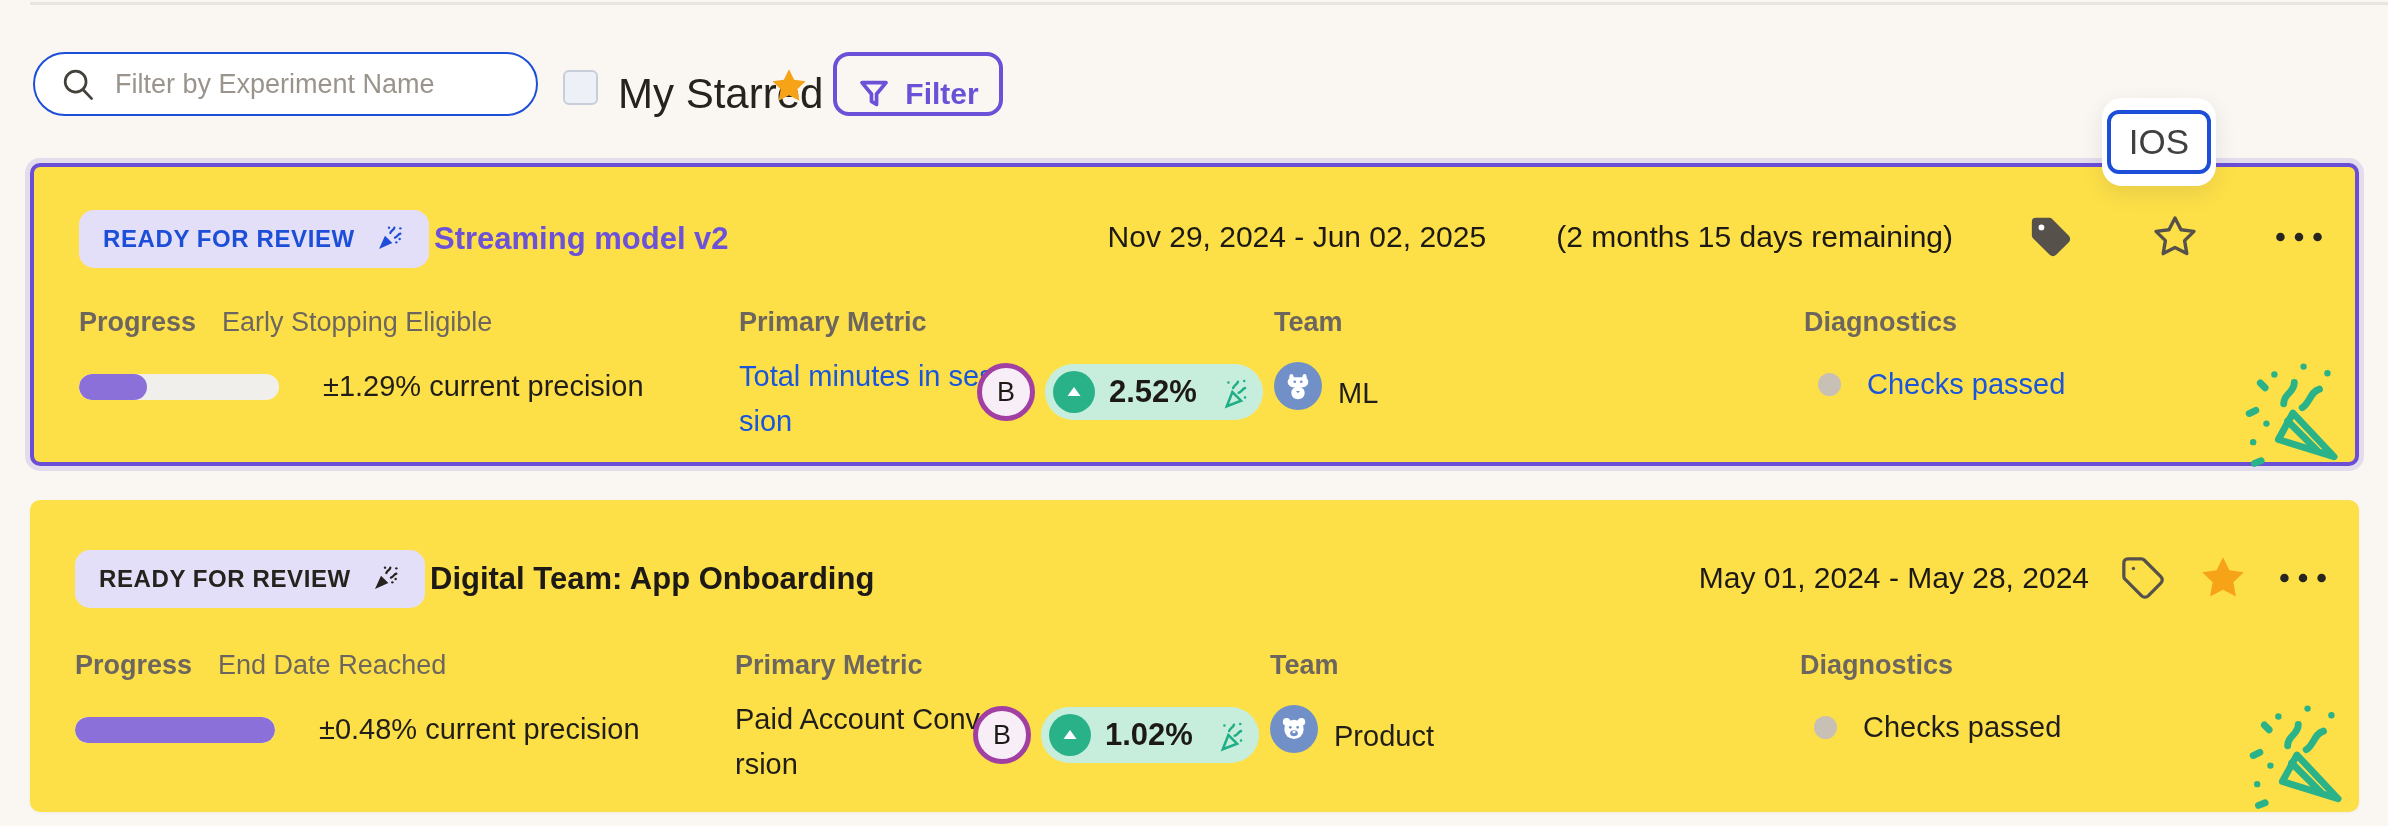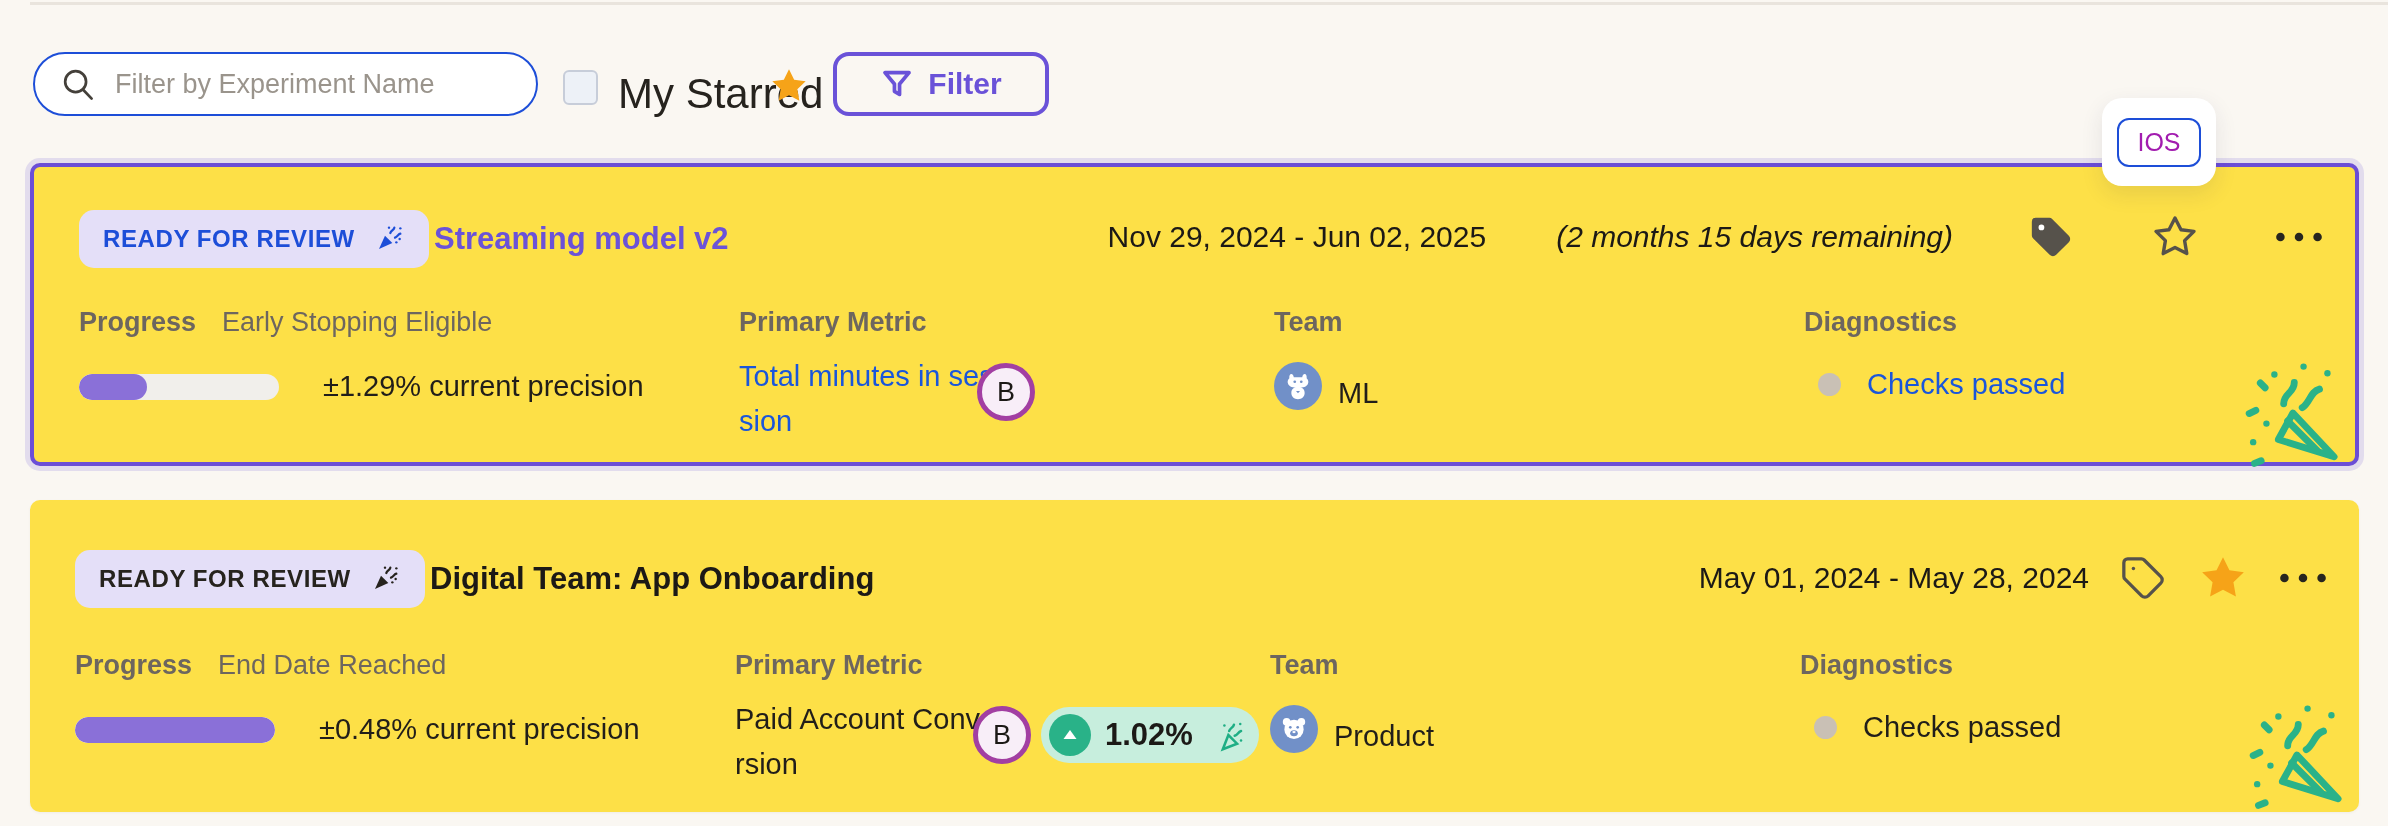--- a/index.html
+++ b/index.html
@@ -14,48 +14,48 @@
      border-radius:33px;background:#fff;padding:0 24px 0 80px;font-family:"Liberation Sans",sans-serif;
      font-size:27px;color:#211e1a;outline:none;}
   .searchbox input::placeholder{color:#9a948c;}
   .search-icon{position:absolute;left:26px;top:13px;width:38px;height:38px;pointer-events:none;}
 
   .starred-checkbox{position:absolute;left:563px;top:70px;width:35px;height:35px;appearance:none;
      -webkit-appearance:none;border:2px solid #c7cdd9;border-radius:6px;background:#edf1f7;margin:0;cursor:pointer;}
   .starred-label{position:absolute;left:618px;top:70px;font-size:42px;color:#26231e;cursor:pointer;}
   .star-inline{position:absolute;left:769px;top:66px;width:40px;height:40px;}
 
-  .filter-btn{position:absolute;left:833px;top:52px;width:216px;height:64px;border:4px solid #6a52d8;
-     border-radius:16px;background:transparent;display:flex;align-items:center;justify-content:center;
+  .filter-btn{position:absolute;left:833px;top:52px;width:170px;height:64px;border:4px solid #6a52d8;
+     border-radius:16px;background:transparent;display:flex;align-items:flex-end;justify-content:center;
      gap:14px;color:#6a52d8;font-weight:bold;font-size:30px;font-family:"Liberation Sans",sans-serif;cursor:pointer;box-sizing:border-box;}
 
   .ios-tooltip{position:absolute;left:2102px;top:98px;width:114px;height:88px;background:#fff;border-radius:20px;
      box-shadow:0 8px 22px rgba(40,35,80,.10);display:flex;align-items:center;justify-content:center;z-index:6;}
-  .ios-chip{border:2px solid #1d4ed8;border-radius:12px;padding:8px 18px;font-size:25px;color:#a21caf;}
+  .ios-chip{border:4px solid #1d4ed8;border-radius:12px;padding:8px 18px;font-size:35px;color:#404040;}
 
   
   .card{position:absolute;left:30px;width:2329px;background:#fde047;border-radius:10px;box-sizing:border-box;}
   .card1{top:163px;height:303px;border:4px solid #6b4ed6;box-shadow:0 0 0 5px rgba(107,78,214,.16);}
   .card2{top:500px;height:312px;box-shadow:0 1px 3px rgba(60,50,30,.05);}
 
   .badge{position:absolute;left:45px;top:43px;height:58px;padding:0 24px;background:#e4dff8;border-radius:15px;
      display:flex;align-items:center;gap:18px;}
   .badge-text{font-size:24px;font-weight:bold;letter-spacing:.6px;}
   .card1 .badge{color:#1d4ed8;}
   .card2 .badge{color:#26231e;top:50px;}
 
   .title{position:absolute;left:400px;font-size:31px;font-weight:bold;text-decoration:none;}
   .card1 .title{top:54px;color:#6b52d8;}
   .card2 .title{top:61px;color:#1c1916;}
 
   .header-right{position:absolute;right:30px;display:flex;align-items:center;}
   .card1 .header-right{top:44px;gap:44px;}
   .card2 .header-right{top:52px;}
   .date-range{font-size:30px;color:#1c1916;white-space:nowrap;}
-  .time-remaining{font-size:30px;font-style:italic;margin-left:26px;color:#1c1916;white-space:nowrap;}
+  .time-remaining{font-size:30px;margin-left:26px;color:#1c1916;white-space:nowrap;}
   .icon-btn{width:52px;height:52px;margin-left:28px;background:none;border:none;padding:0;
      display:flex;align-items:center;justify-content:center;cursor:pointer;}
 
   .col{position:absolute;}
   .col-1{left:45px;} .col-2{left:705px;} .col-3{left:1240px;} .col-4{left:1770px;}
   .card1 .col{top:140px;} .card2 .col{top:150px;}
   .col-head{display:flex;gap:26px;align-items:baseline;white-space:nowrap;}
   .col-label{font-size:27px;font-weight:bold;color:#6d665f;}
   .col-status{font-size:27px;color:#6d665f;}
 
@@ -169,20 +169,36 @@
         </div>
         <span class="precision">±1.29% current precision</span>
       </div>
     </div>
 
     <div class="col col-2">
       <span class="col-label">Primary Metric</span>
       <a href="#" class="metric-name">Total minutes in session</a>
       <div class="variant-group">
         <div class="variant-circle">B</div>
+        <div class="lift-pill">
+          <span class="lift-arrow">
+            <svg width="24" height="24" viewBox="0 0 24 24">
+                <polygon points="12,7 18.5,16 5.5,16" fill="#fff"></polygon>
+              </svg>
+          </span>
+          <span class="lift-value">2.52%</span>
+          <svg width="38" height="38" viewBox="0 0 24 24" fill="none" stroke="#1fae85" stroke-width="1.6" stroke-linecap="round">
+            <path d="M10 21 L13.5 12 L19 17.5 Z"></path>
+            <path d="M14 9.5 C14.5 7.5 16.5 7.5 17 5.5"></path>
+              <path d="M17.5 12.5 C19.5 12 19.5 10 21.5 9.5"></path>
+            <circle cx="11" cy="6" r="0.8" fill="#1fae85" stroke="none"></circle>
+            <circle cx="21" cy="5" r="0.8" fill="#1fae85" stroke="none"></circle>
+            <circle cx="21.5" cy="15.5" r="0.8" fill="#1fae85" stroke="none"></circle>
+          </svg>
+        </div>
       </div>
     </div>
 
     <div class="col col-3">
       <span class="col-label">Team</span>
       <div class="team-row">
         <span class="avatar">
           <svg width="34" height="34" viewBox="0 0 24 24">
             <g fill="#ffffff">
               <path d="M7.3 3.6c.9 0 1.6 1 1.7 2.2h6c.1-1.2.8-2.2 1.7-2.2 1 0 1.7 1.4 1.4 3 1.2 1 1.6 2.7.8 4.1-.9 1.7-3.1 2.5-6.9 2.5s-6-.8-6.9-2.5c-.8-1.4-.4-3.1.8-4.1-.3-1.6.4-3 1.4-3z"></path>

